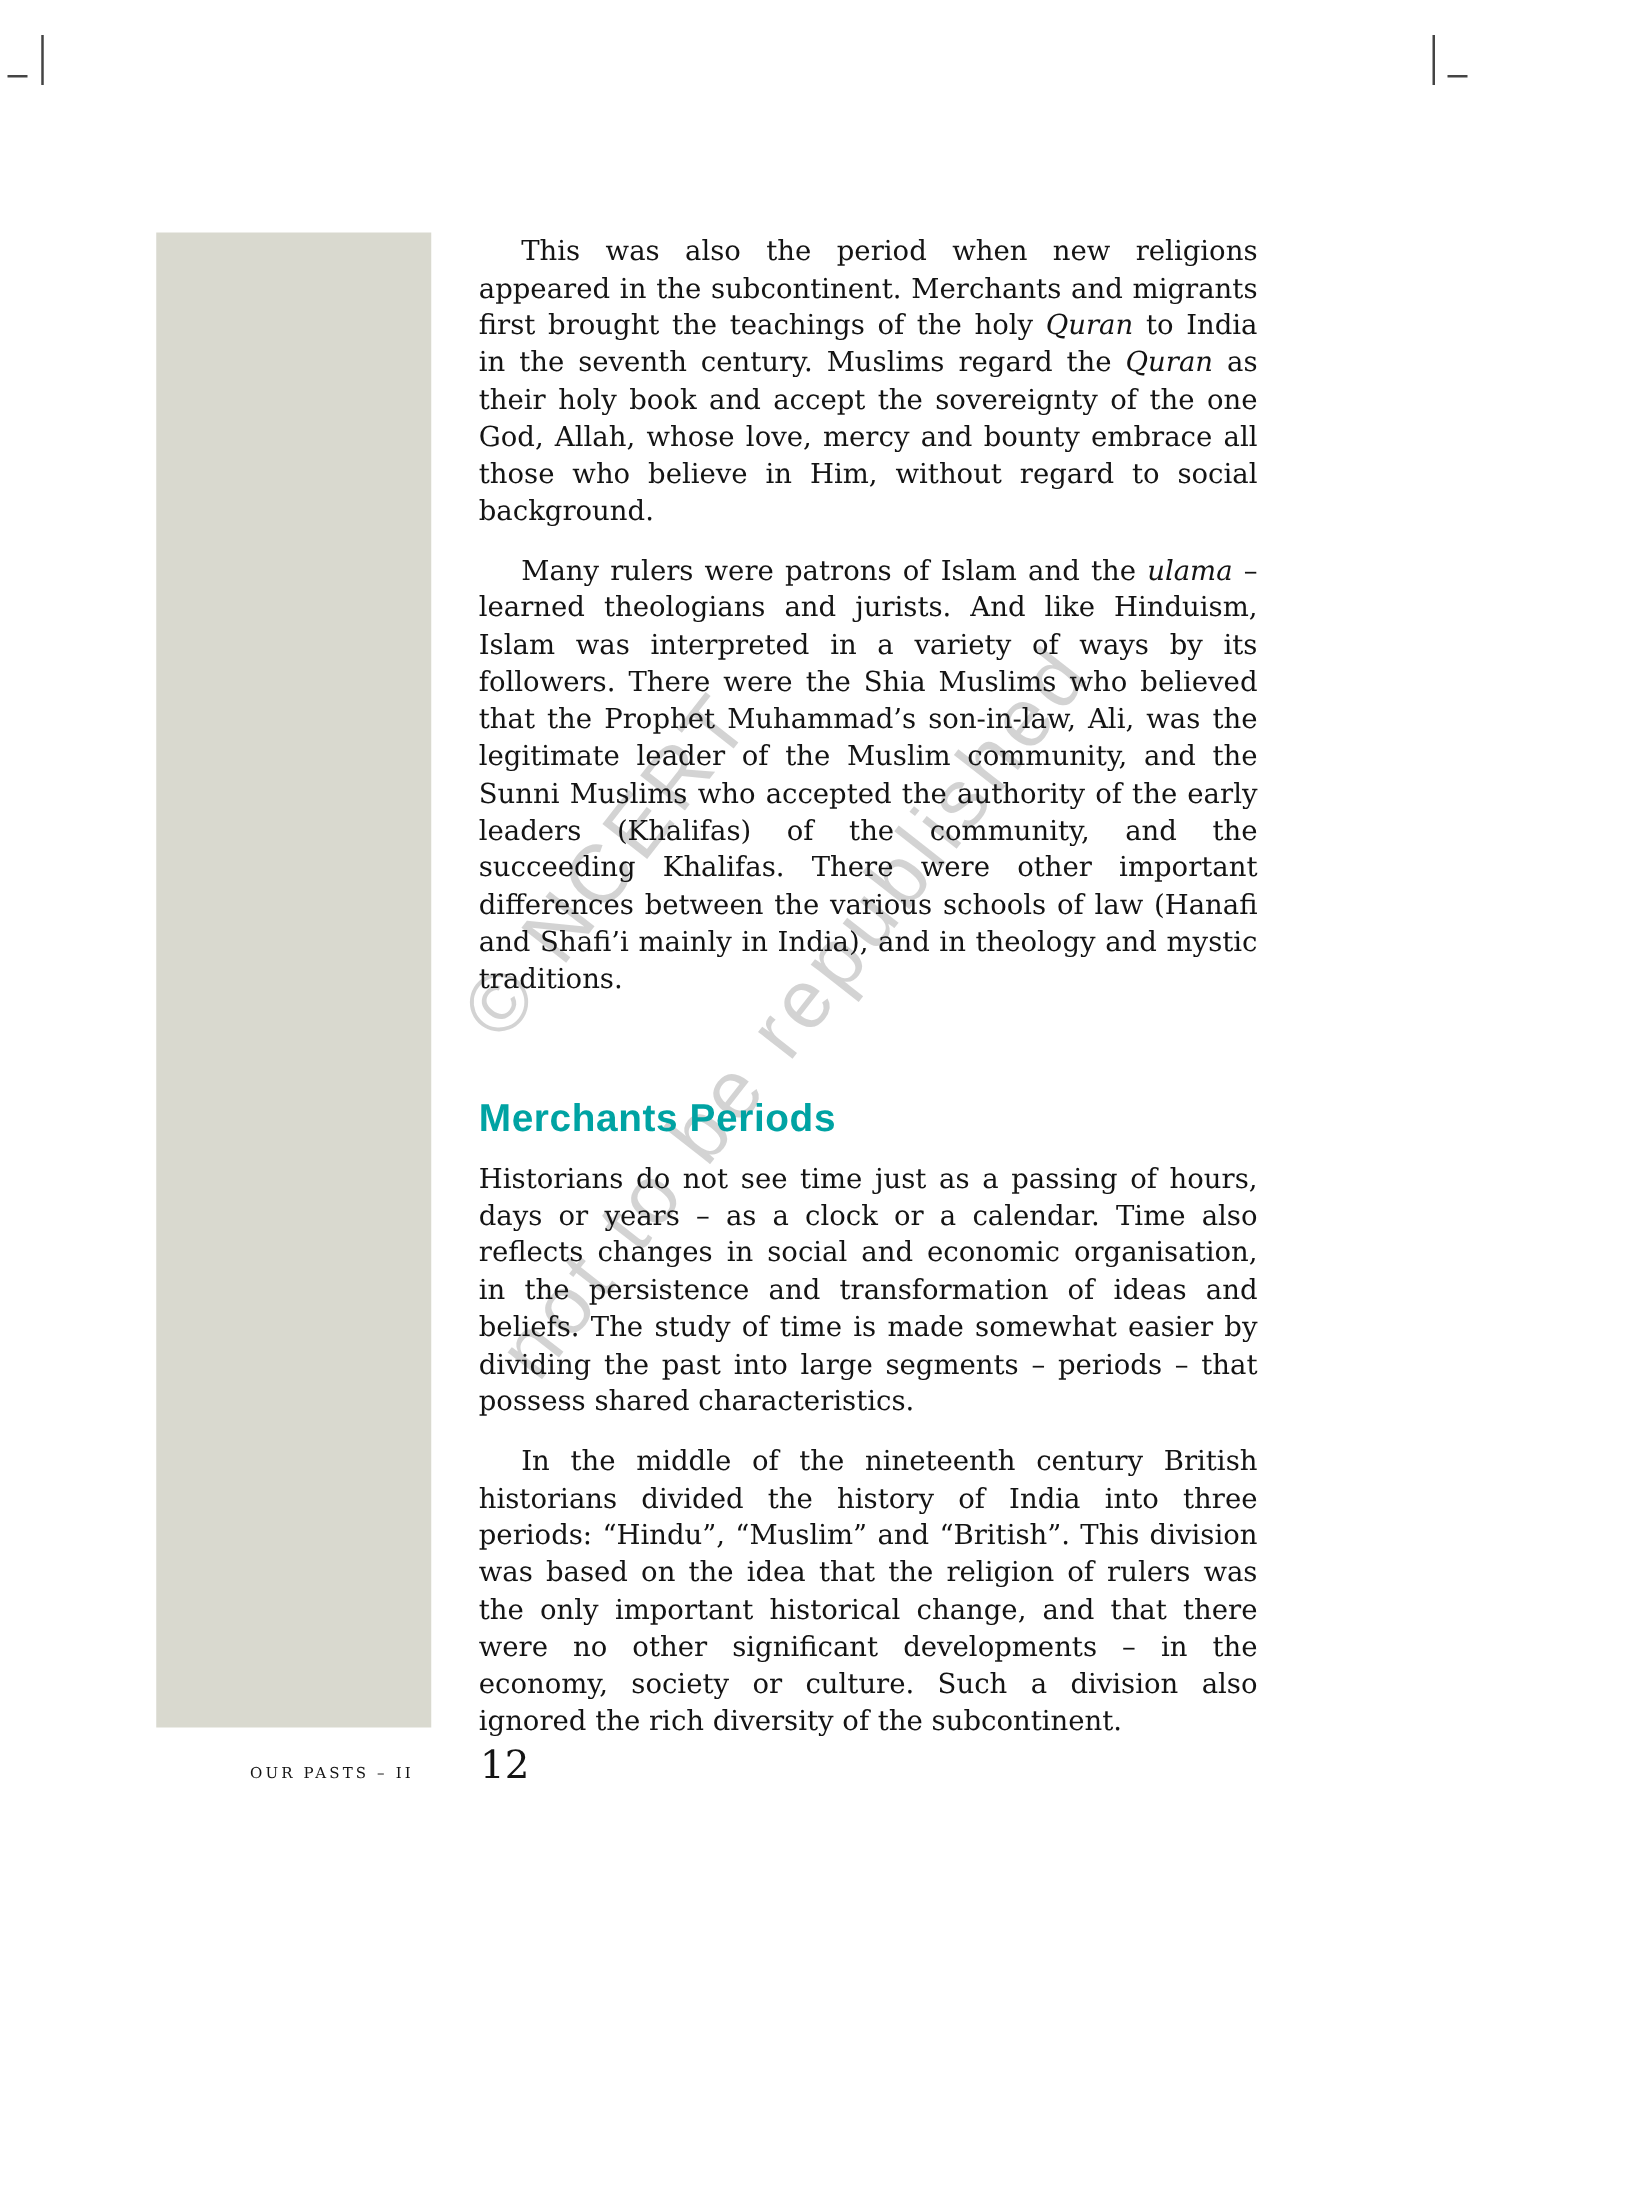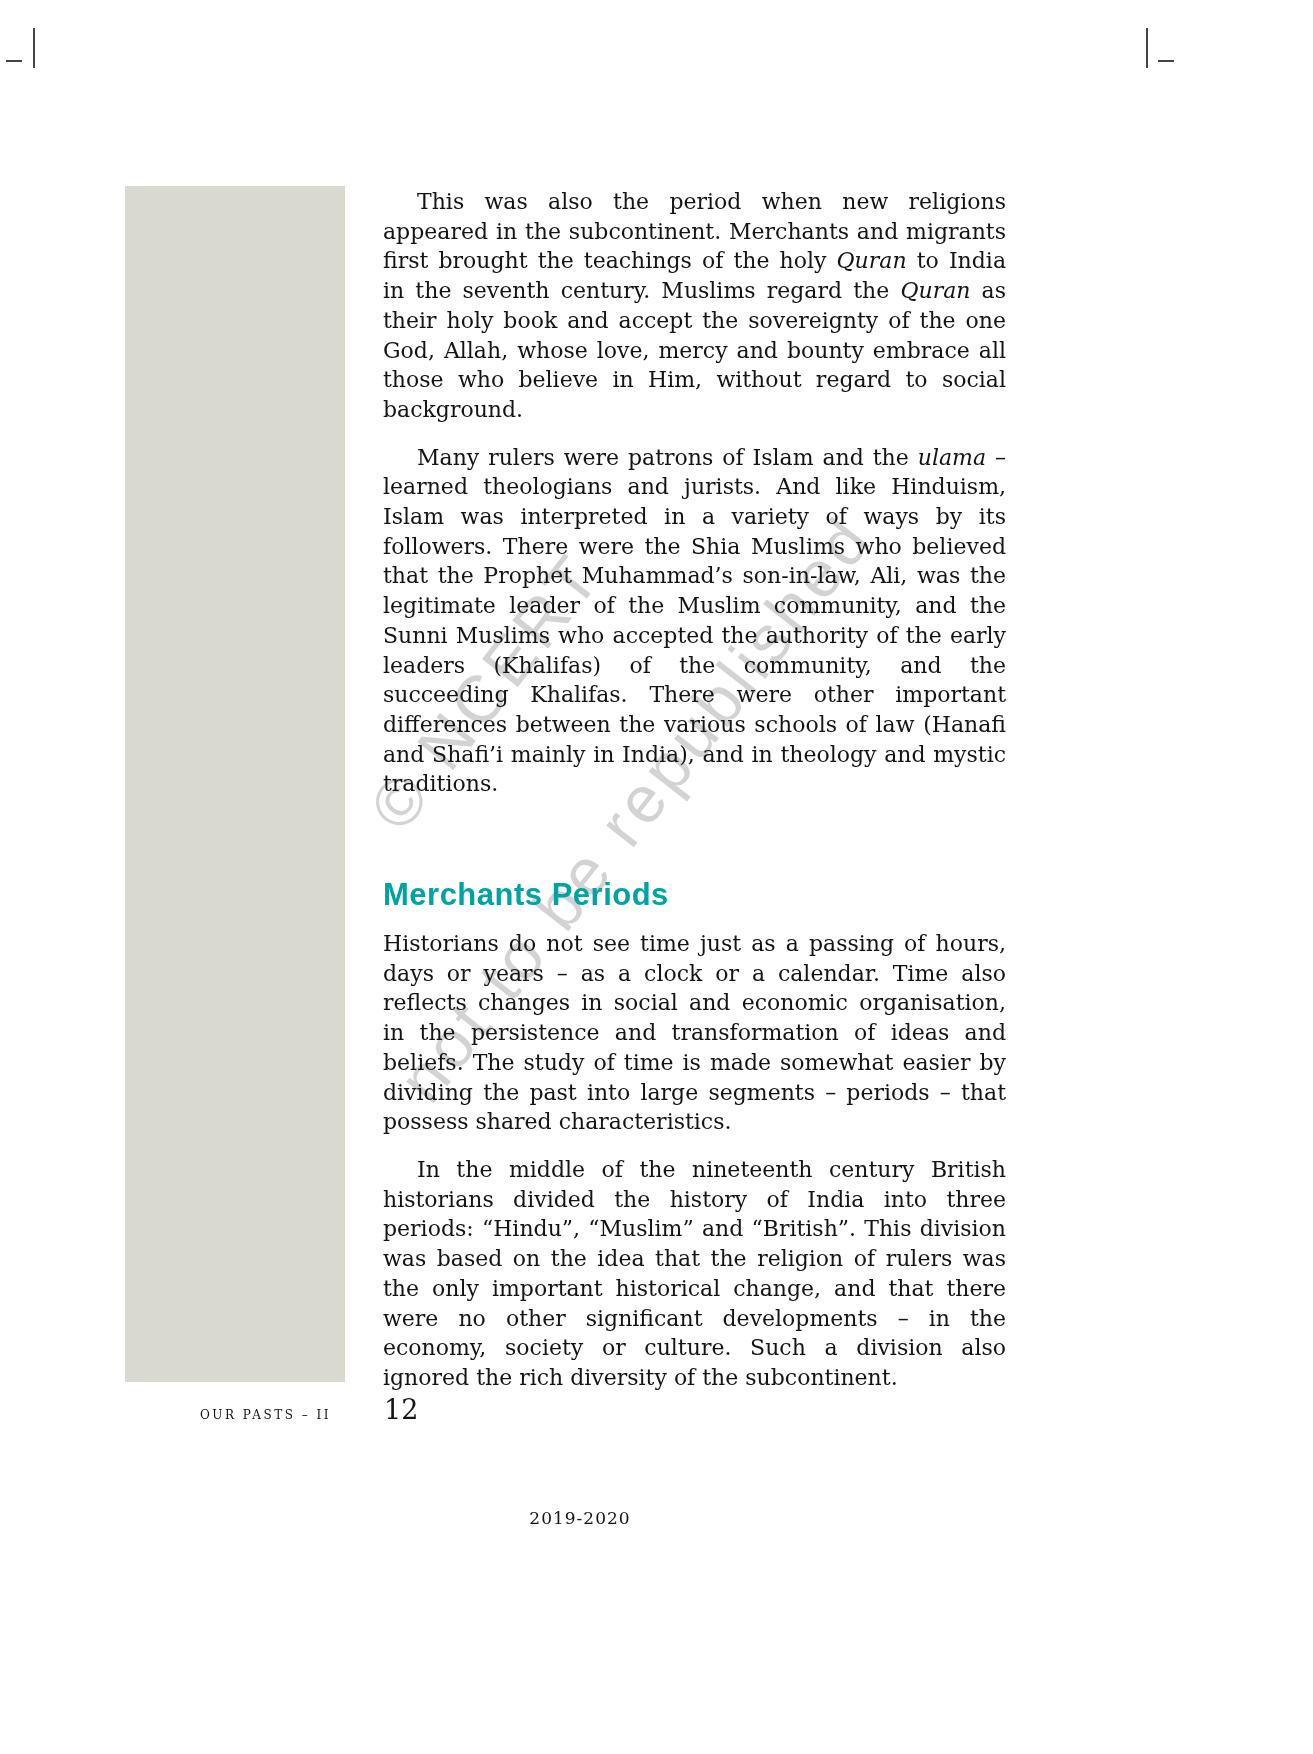--- a/index.html
+++ b/index.html
@@ -76,21 +76,21 @@
     position: absolute;
     left: 200px; top: 1394px;
     color: #141414;
     white-space: nowrap;
   }
   .footer .book {
     font-size: 12px;
     letter-spacing: 2.5px;
   }
   .footer .pagenum {
-    font-size: 27px;
+    font-size: 31px;
     margin-left: 48px;
   }
 
   .yearline {
     position: absolute;
     left: 0; top: 1508px;
     width: 1160px;
     text-align: center;
     font-size: 17px;
     letter-spacing: 1px;
@@ -125,15 +125,14 @@
 
     <p><span>Historians do not see time just as a passing of hours, days or years – as a clock or a calendar. Time also reflects changes in social and economic organisation, in the persistence and transformation of ideas and beliefs. The study of time is made somewhat easier by dividing the past into large segments – periods – that possess shared characteristics.</span></p>
     <p class="indent"><span>In the middle of the nineteenth century British historians divided the history of India into three periods: “Hindu”, “Muslim” and “British”.  This division was based on the idea that the religion of rulers was the only important historical change, and that there were no other significant developments – in the economy, society or culture. Such a division also ignored the rich diversity of the subcontinent.</span></p>
   </div>
 
   <div class="footer">
     <span class="book">OUR PASTS – II</span>
     <span class="pagenum">12</span>
   </div>
 
-  <div class="yearline">2019-2020</div>
 
 </div>
 
 </body></html>

